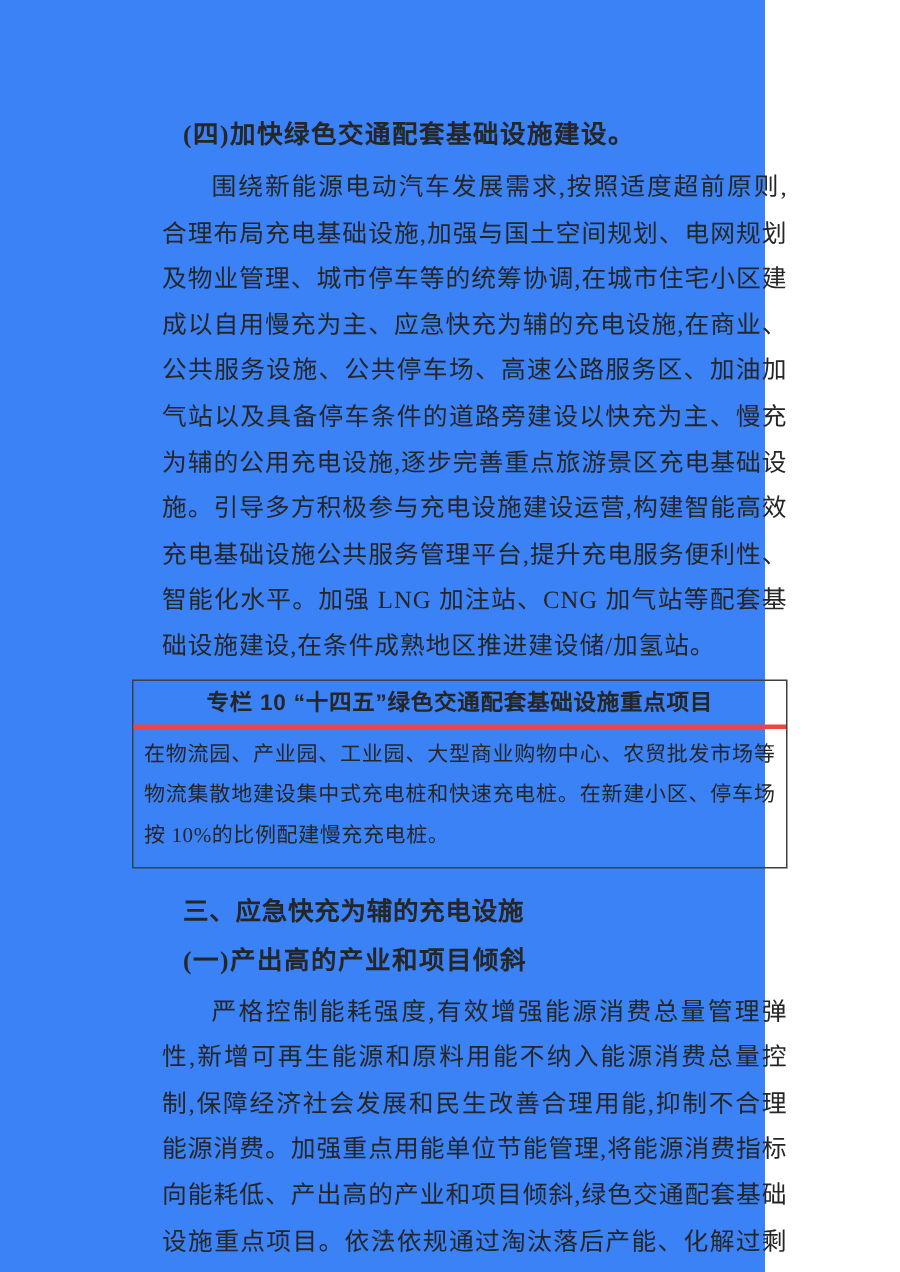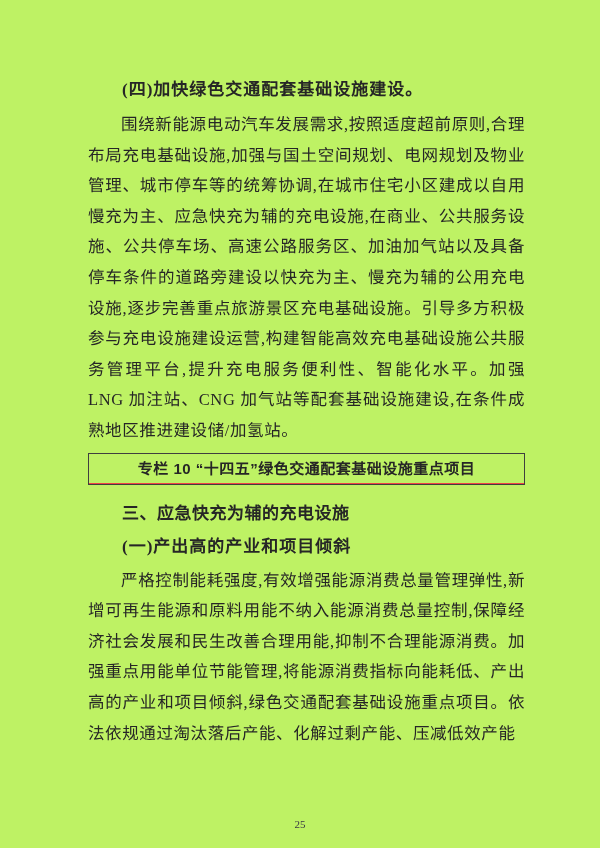--- a/index.html
+++ b/index.html
@@ -8,23 +8,23 @@
     width: 600px;
     height: 848px;
     background: #ffffff;
     font-family: "Liberation Serif", "DejaVu Serif", serif;
     color: #262626;
     overflow: hidden;
   }
 
   .page {
     position: relative;
-    width: 600px;
+    width: 510px;
     height: 848px;
-    background: #bef264;
+    background: #3b82f6;
   }
 
   .content {
     position: absolute;
     left: 88px;
     top: 74px;
     width: 437px;
   }
 
   
@@ -36,35 +36,36 @@
     letter-spacing: 1px;
     margin-bottom: 4px;
   }
 
   .body-para {
     font-size: 16.5px;
     line-height: 30.6px;
     text-align: justify;
     text-indent: 2em;
     letter-spacing: 0.6px;
+    margin-left: 20px;
   }
 
   
   .column-box {
     margin-top: 6px;
     border: 1px solid #3f3f3f;
   }
   .column-box .box-title {
     font-family: "Liberation Sans", "DejaVu Sans", sans-serif;
     font-size: 15px;
     font-weight: bold;
     text-align: center;
     line-height: 20px;
     padding: 5px 2px 4px 2px;
-    border-bottom: 1px solid #ef4444;
+    border-bottom: 3px solid #ef4444;
     letter-spacing: 0.5px;
   }
   .column-box .box-body {
     font-size: 14px;
     line-height: 27px;
     text-align: justify;
     padding: 4px 7px 7px 7px;
     letter-spacing: 0.4px;
   }
 
@@ -108,20 +109,21 @@
 
 <div class="page">
   <div class="content">
 
     <div class="h-sub4">(四)加快绿色交通配套基础设施建设。</div>
 
     <div class="body-para">围绕新能源电动汽车发展需求,按照适度超前原则,合理布局充电基础设施,加强与国土空间规划、电网规划及物业管理、城市停车等的统筹协调,在城市住宅小区建成以自用慢充为主、应急快充为辅的充电设施,在商业、公共服务设施、公共停车场、高速公路服务区、加油加气站以及具备停车条件的道路旁建设以快充为主、慢充为辅的公用充电设施,逐步完善重点旅游景区充电基础设施。引导多方积极参与充电设施建设运营,构建智能高效充电基础设施公共服务管理平台,提升充电服务便利性、智能化水平。加强 LNG 加注站、CNG 加气站等配套基础设施建设,在条件成熟地区推进建设储/加氢站。</div>
 
     <div class="column-box">
       <div class="box-title">专栏 10  “十四五”绿色交通配套基础设施重点项目</div>
+      <div class="box-body">在物流园、产业园、工业园、大型商业购物中心、农贸批发市场等物流集散地建设集中式充电桩和快速充电桩。在新建小区、停车场按 10%的比例配建慢充充电桩。</div>
     </div>
 
     <div class="h-sec3">三、应急快充为辅的充电设施</div>
 
     <div class="h-sub1">(一)产出高的产业和项目倾斜</div>
 
     <div class="body-para second">严格控制能耗强度,有效增强能源消费总量管理弹性,新增可再生能源和原料用能不纳入能源消费总量控制,保障经济社会发展和民生改善合理用能,抑制不合理能源消费。加强重点用能单位节能管理,将能源消费指标向能耗低、产出高的产业和项目倾斜,绿色交通配套基础设施重点项目。依法依规通过淘汰落后产能、化解过剩产能、压减低效产能</div>
 
   </div>
 

